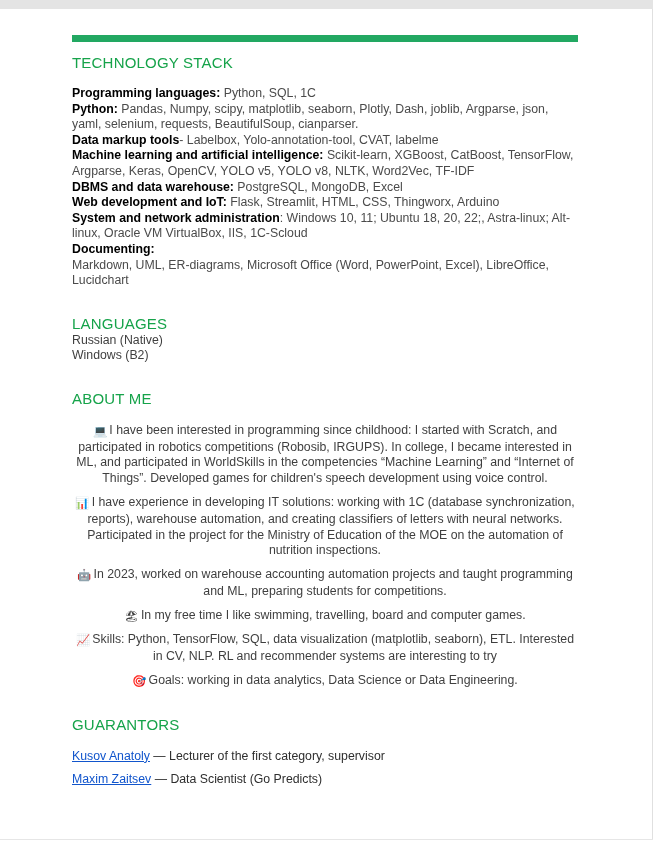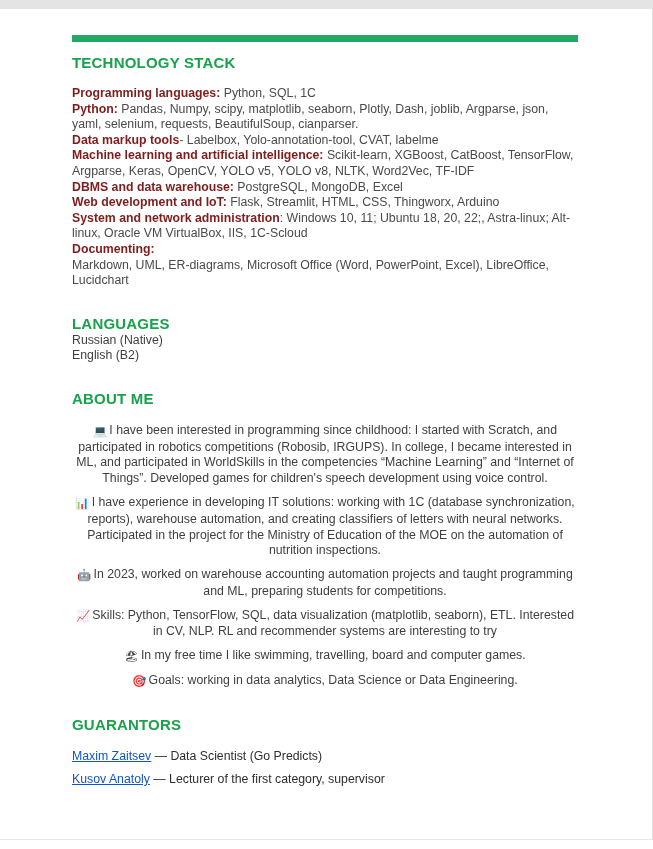--- a/index.html
+++ b/index.html
@@ -51,37 +51,37 @@
 
   .green-rule {
     height: 7px;
     background: #22a862;
     width: 506px;
     margin: 0 0 12px 0;
   }
 
   h2.section-title {
     font-size: 15px;
-    font-weight: bold;
+    font-weight: normal;
     color: #16a34a;
     letter-spacing: 0.2px;
     margin: 0;
     padding: 0;
     line-height: 18px;
   }
 
   .tech-body {
     margin-top: 14px;
     font-size: 12.3px;
     line-height: 15.6px;
     color: #4a4a4a;
   }
   .tech-body .line { margin: 0; }
   .tech-body b {
-    color: #7f1d1d;
+    color: #000000;
     font-weight: bold;
     margin-top: 24px;
   }
 
   .lang-block {
     font-size: 12.3px;
     line-height: 15.5px;
     color: #3f3f3f;
   }
 
@@ -158,52 +158,52 @@
     <p class="line">
       <b></b><span>Markdown, UML, ER-diagrams, Microsoft Office (Word, PowerPoint, Excel), LibreOffice, Lucidchart</span>
     </p>
   </div>
 
   <div class="sp-26"></div>
 
   <h2 class="section-title">LANGUAGES</h2>
   <div class="lang-block">
     <div>Russian (Native)</div>
-    <div>English (B2)</div>
+    <div>Windows (B2)</div>
   </div>
 
   <div class="sp-26"></div>
 
   <h2 class="section-title">ABOUT ME</h2>
   <div class="about-block">
     <p class="about-item">
       <span class="emo">💻</span><span>I have been interested in programming since childhood: I started with Scratch, and participated in robotics competitions (Robosib, IRGUPS). In college, I became interested in ML, and participated in WorldSkills in the competencies “Machine Learning” and “Internet of Things”. Developed games for children's speech development using voice control.</span>
     </p>
     <p class="about-item">
       <span class="emo">📊</span><span>I have experience in developing IT solutions: working with 1C (database synchronization, reports), warehouse automation, and creating classifiers of letters with neural networks. Participated in the project for the Ministry of Education of the MOE on the automation of nutrition inspections.</span>
     </p>
     <p class="about-item">
       <span class="emo">🤖</span><span>In 2023, worked on warehouse accounting automation projects and taught programming and ML, preparing students for competitions.</span>
     </p>
     <p class="about-item">
+      <span class="emo">🏖</span><span>In my free time I like swimming, travelling, board and computer games.</span>
+    </p>
+    <p class="about-item">
       <span class="emo">📈</span><span>Skills: Python, TensorFlow, SQL, data visualization (matplotlib, seaborn), ETL. Interested in CV, NLP. RL and recommender systems are interesting to try</span>
-    </p>
-    <p class="about-item">
-      <span class="emo">🏖</span><span>In my free time I like swimming, travelling, board and computer games.</span>
     </p>
     <p class="about-item">
       <span class="emo">🎯</span><span>Goals: working in data analytics, Data Science or Data Engineering.</span>
     </p>
   </div>
 
   <div class="sp-26"></div>
 
   <h2 class="section-title">GUARANTORS</h2>
   <div class="guarantors-block">
     <div class="guarantor-row">
+      <a href="#" class="g-link">Kusov Anatoly</a><span> — Lecturer of the first category, supervisor</span>
+    </div>
+    <div class="guarantor-row">
       <a href="#" class="g-link">Maxim Zaitsev</a><span> — Data Scientist (Go Predicts)</span>
     </div>
-    <div class="guarantor-row">
-      <a href="#" class="g-link">Kusov Anatoly</a><span> — Lecturer of the first category, supervisor</span>
-    </div>
   </div>
 
 </div>
 
 </body></html>

